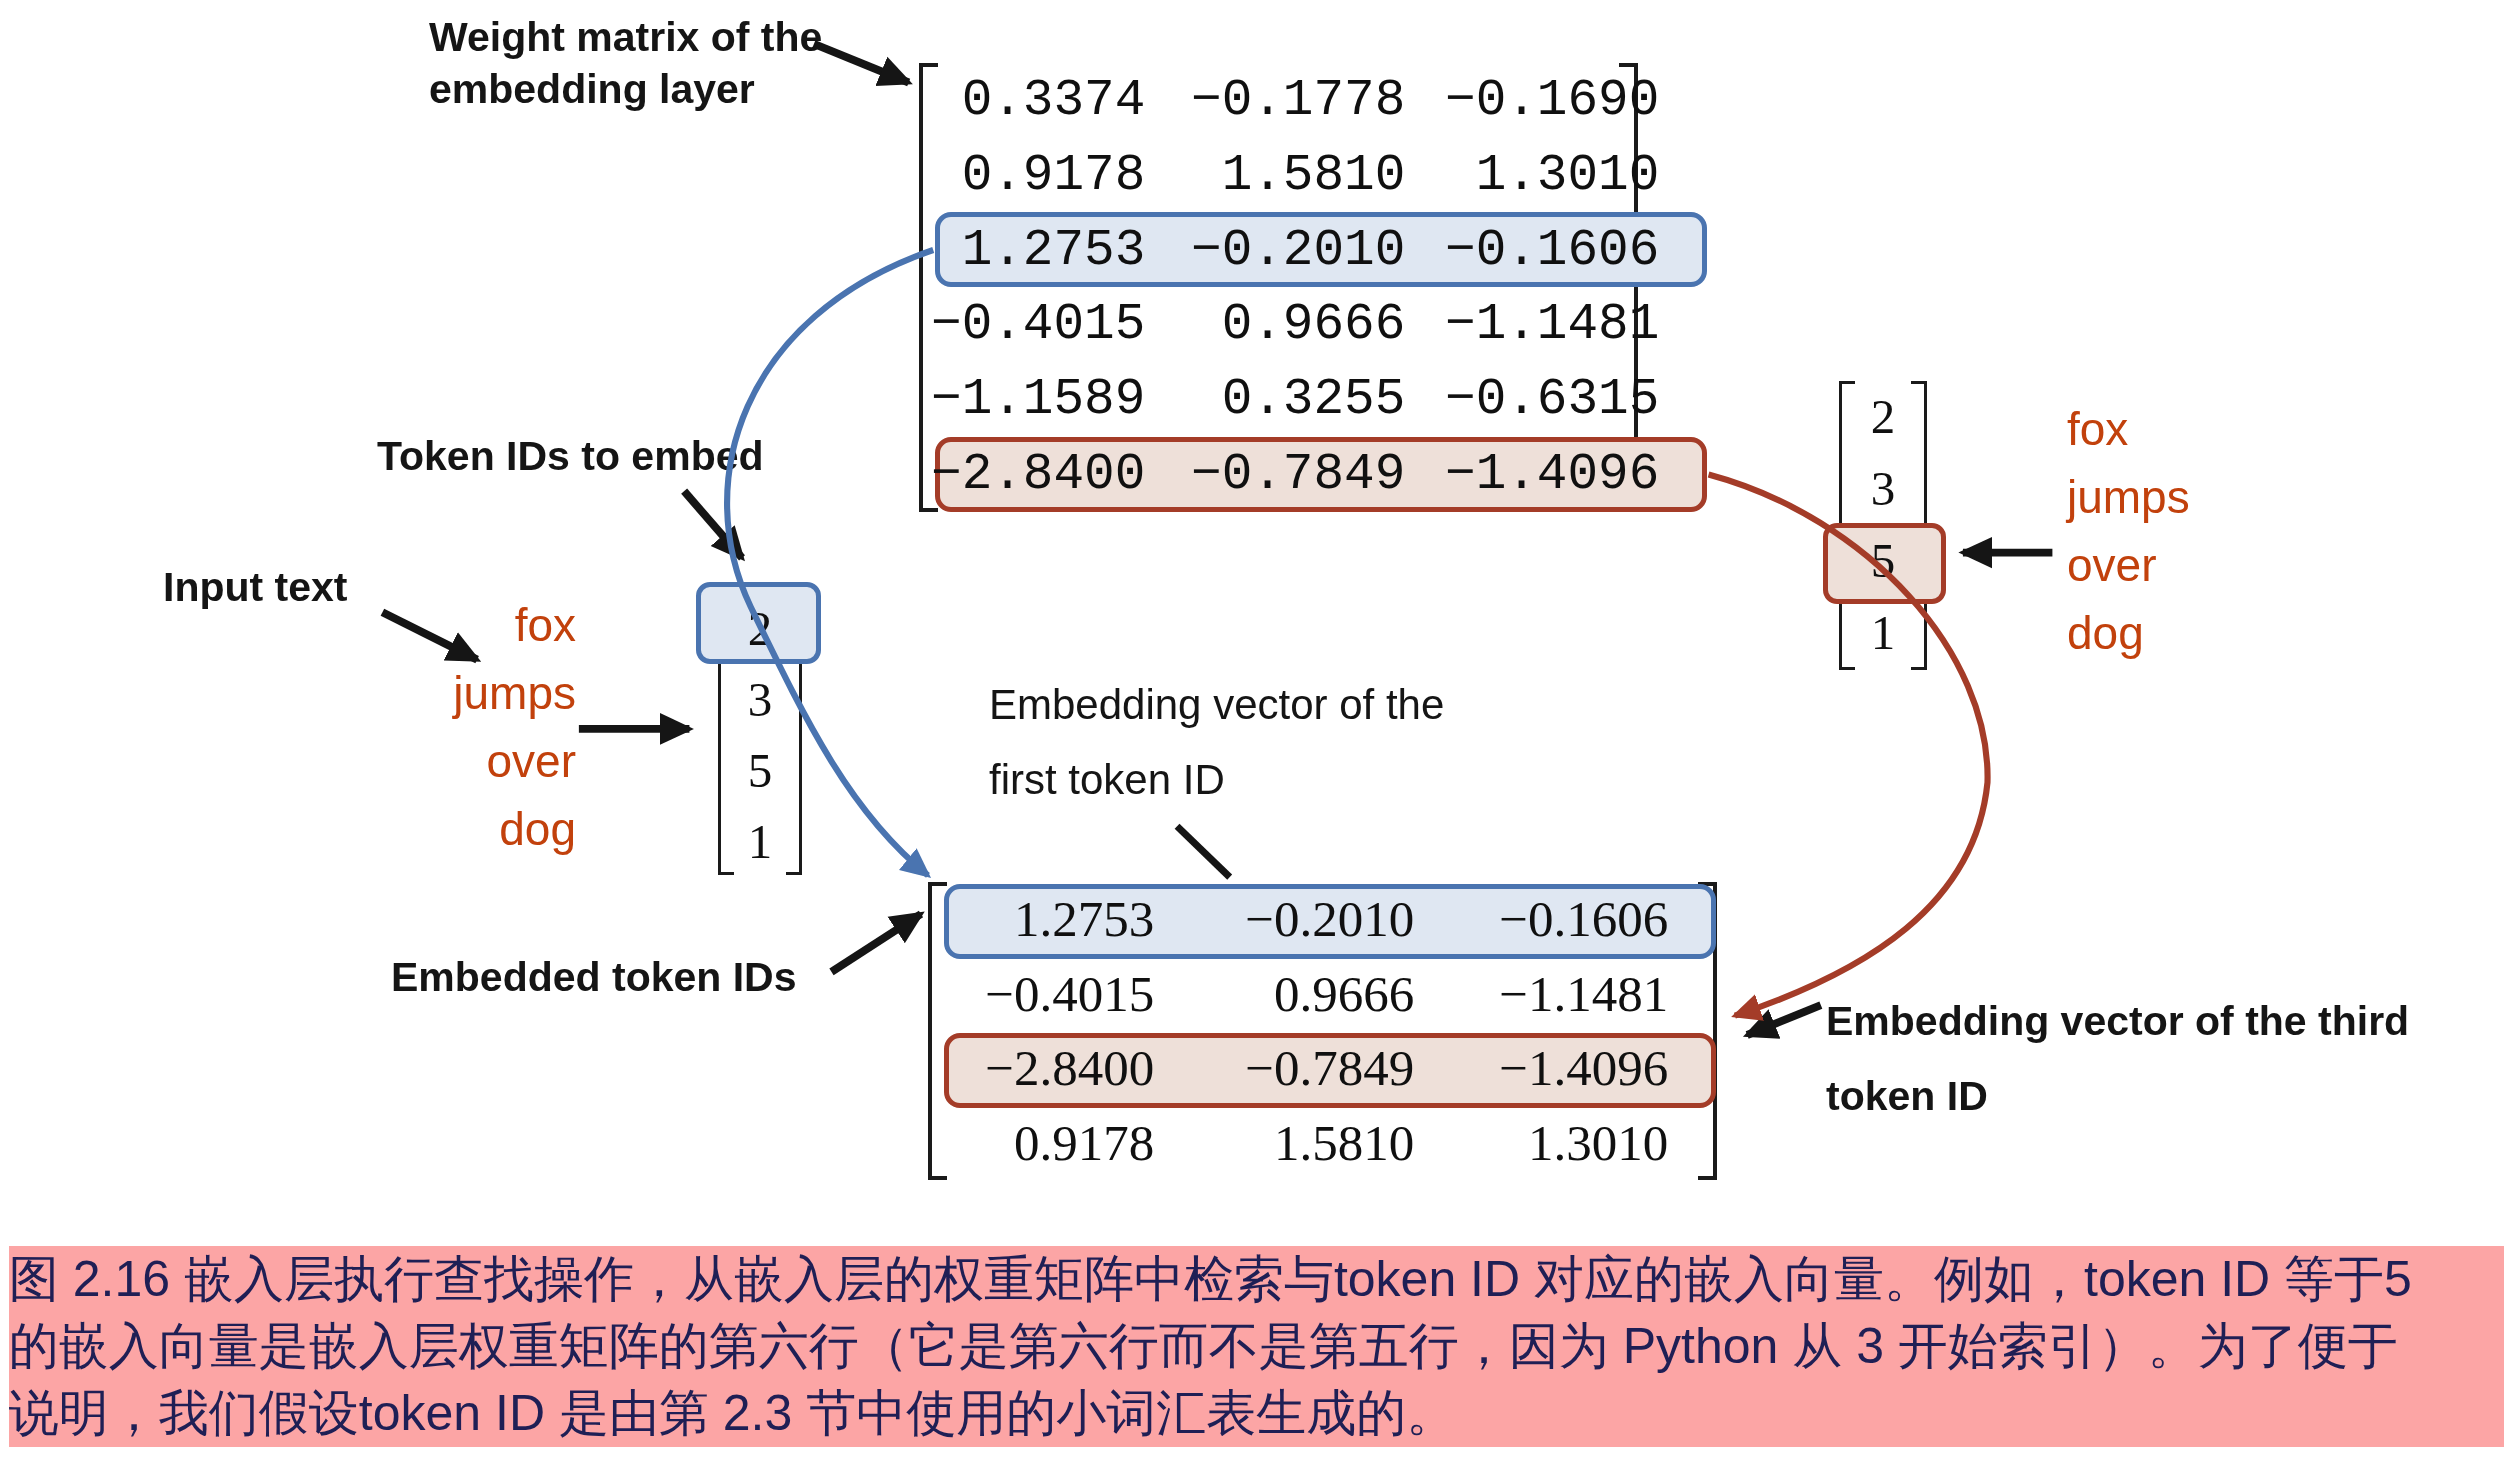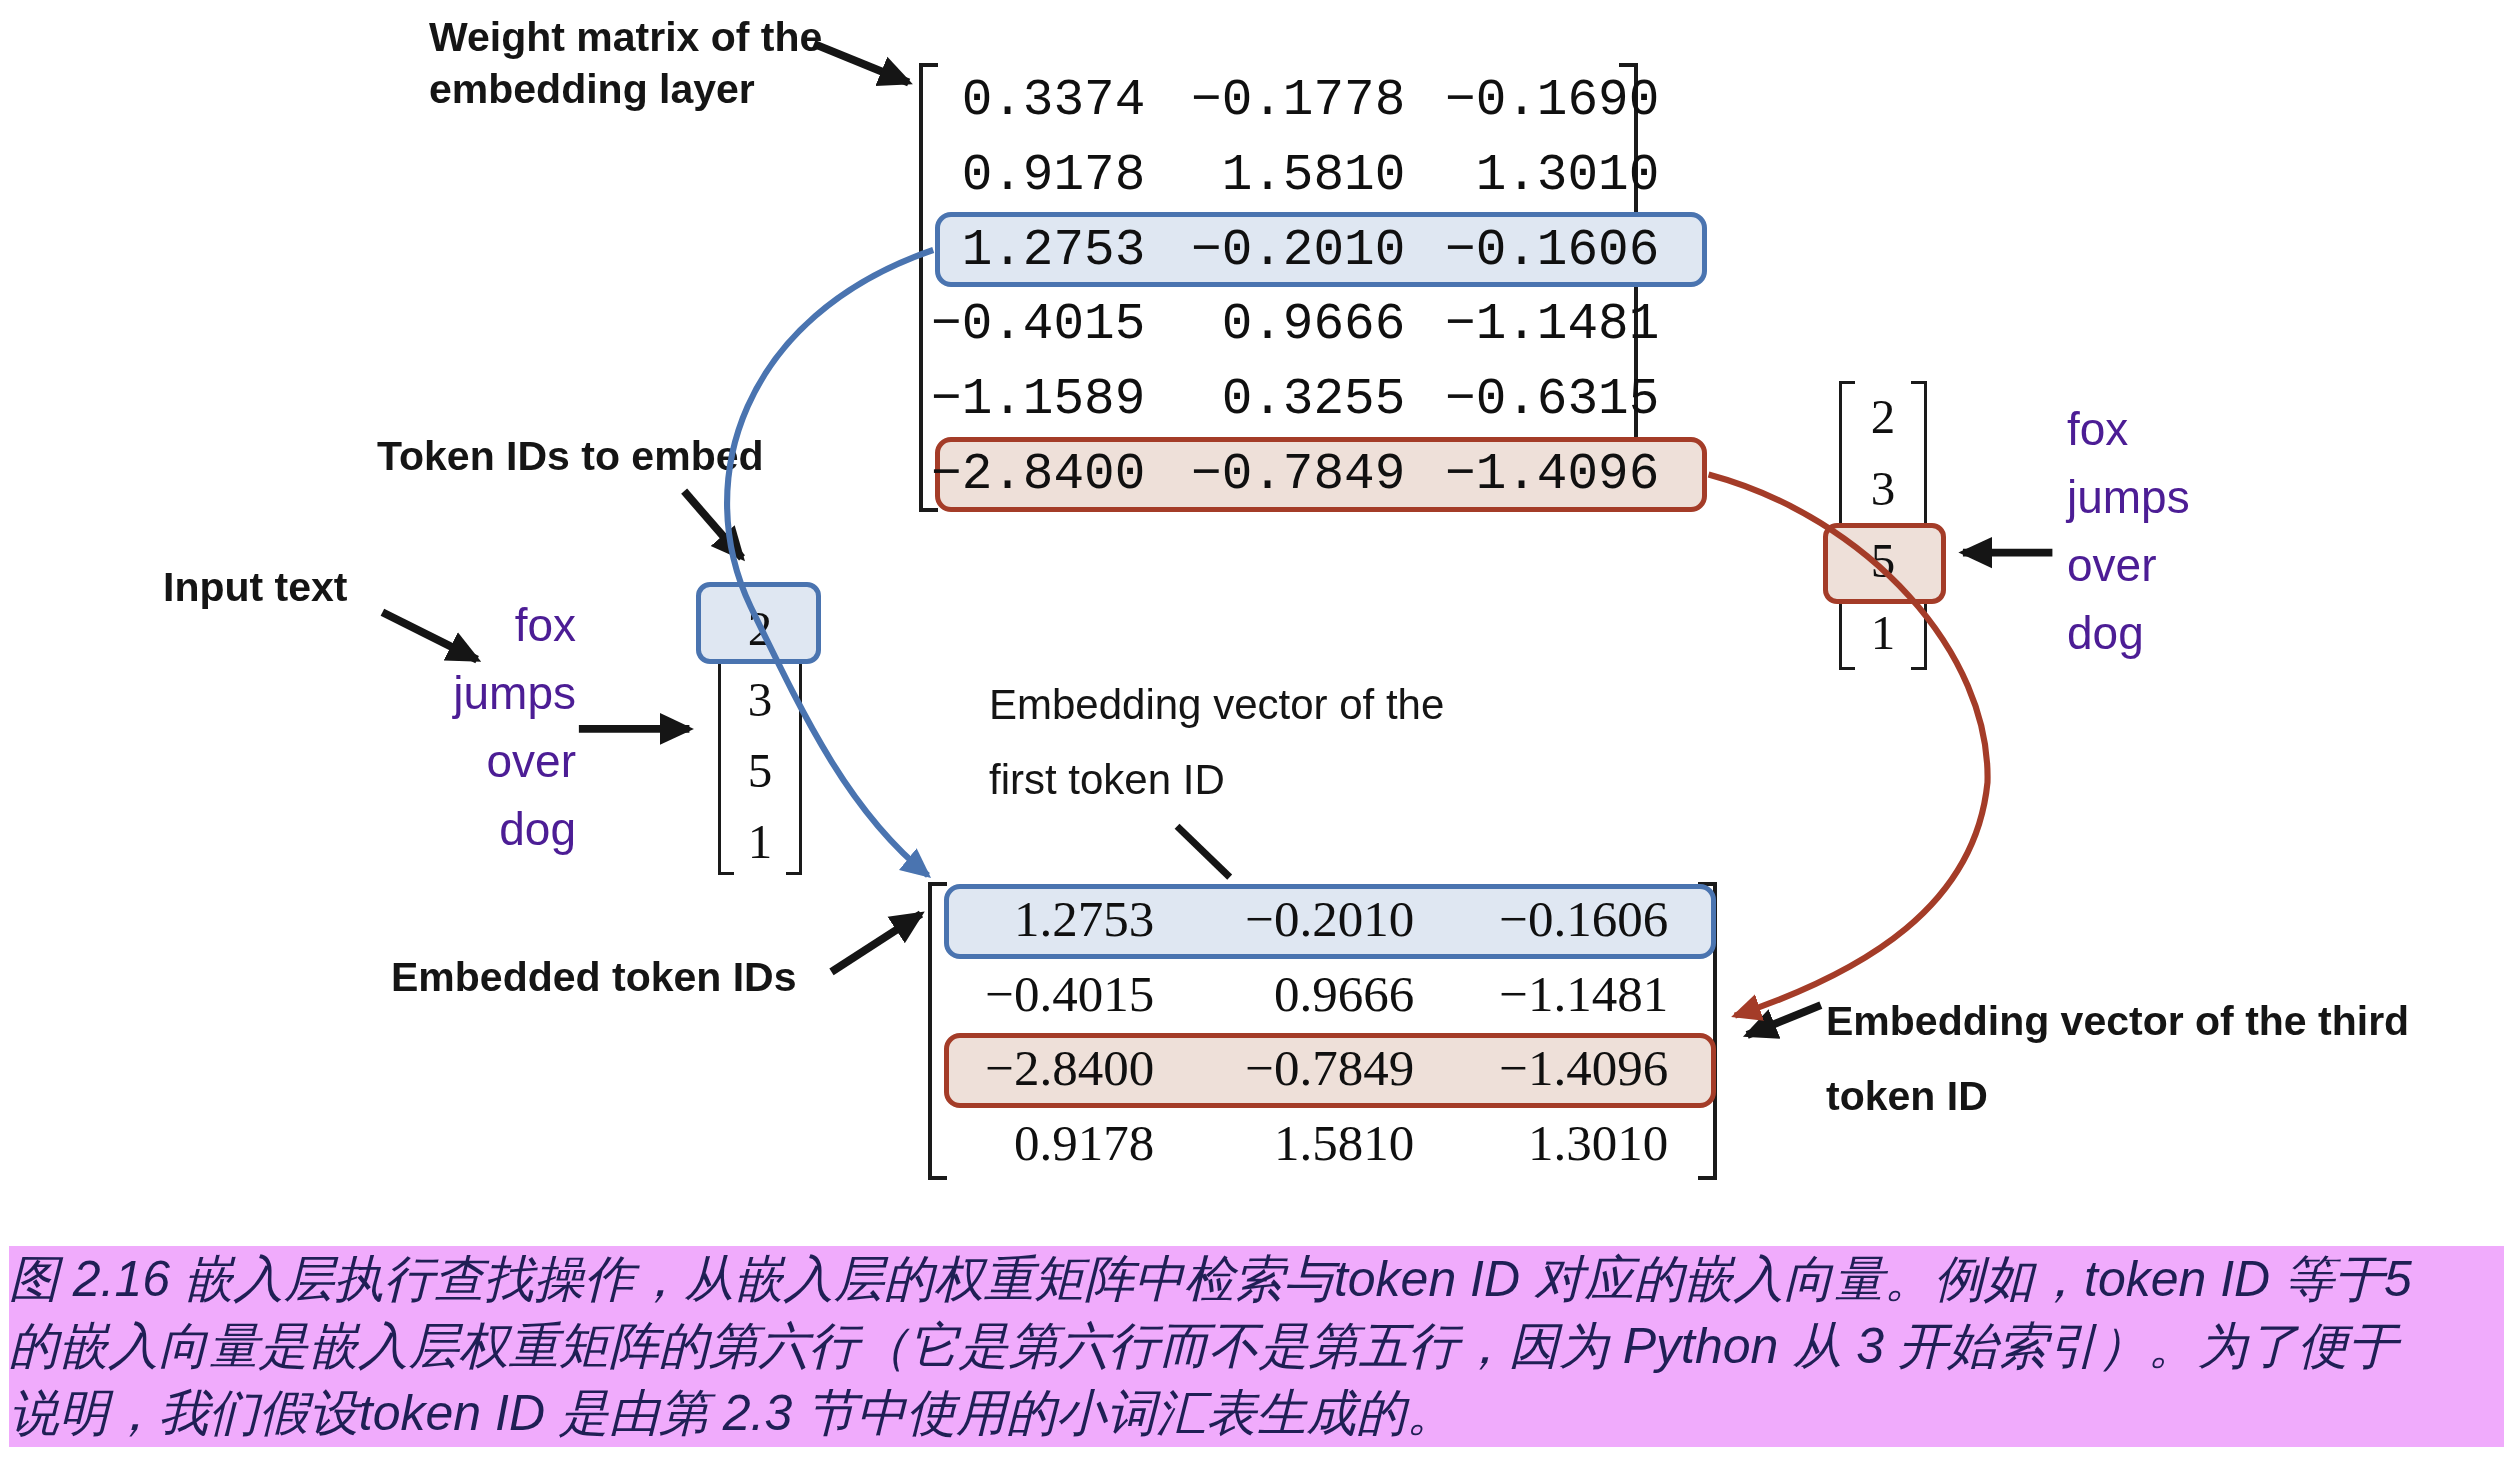--- a/index.html
+++ b/index.html
@@ -20,21 +20,21 @@
   .lbl.bold{font-weight:700;font-size:41px;line-height:52px;}
   .lbl.plain{font-weight:400;font-size:42px;line-height:75px;}
   #weight-label{left:396px;top:10.5px;width:430px;margin-left:33px;}
   #tokenids-label{left:377px;top:430px;width:526px;}
   #inputtext-label{left:163px;top:561px;width:351px;}
   #first-label{left:989px;top:667px;width:509px;}
   #embedded-label{left:391px;top:951px;width:456px;}
   #third-label{left:1826px;top:984px;width:632px;line-height:75px;}
 
   
-  .words{position:absolute;font-size:46px;line-height:68px;color:#4c1d95;}
+  .words{position:absolute;font-size:46px;line-height:68px;color:#c2410c;}
   #words-left{left:351px;top:591px;width:225px;text-align:right;}
   #words-right{left:2067px;top:395px;width:263px;text-align:left;}
 
   
   .matrix{position:absolute;font-family:"Liberation Serif",serif;font-size:51px;color:#101010;}
   .bracket{position:absolute;top:0;bottom:0;width:19.3px;border-top:4.4px solid #1a1a1a;border-bottom:4.4px solid #1a1a1a;}
   .bracket.bl{left:0;border-left:4.4px solid #1a1a1a;}
   .bracket.br{right:0;border-right:4.4px solid #1a1a1a;}
   .mgrid{position:absolute;left:19.3px;right:24.6px;top:0;bottom:0;display:grid;
     grid-template-columns:207px 260px 254px;z-index:2;}
@@ -66,22 +66,22 @@
   .idbox.red{left:1823px;top:523px;width:123px;height:81px;background:var(--red-fill);border:5.3px solid var(--red-stroke);}
 
   
   #arrow-layer{position:absolute;left:0;top:0;width:2512px;height:1228px;z-index:3;pointer-events:none;}
   .ar-black{stroke:#151515;stroke-width:9;fill:none;}
   .ar-line{stroke:#151515;stroke-width:8;fill:none;}
   .ar-blue{stroke:var(--blue-stroke);stroke-width:7;fill:none;}
   .ar-red{stroke:var(--red-stroke);stroke-width:7;fill:none;}
 
   
-  #caption{position:absolute;left:8.8px;top:1246px;width:2495px;background:#f0abfc;
-    color:var(--caption-ink);font-size:50px;line-height:67px;font-weight:400;font-style:italic;}
+  #caption{position:absolute;left:8.8px;top:1246px;width:2495px;background:#fca5a5;
+    color:var(--caption-ink);font-size:50px;line-height:67px;font-weight:400;}
 </style>
 </head>
 <body>
 
 <div class="stage">
 
   <div class="lbl bold" id="weight-label">Weight matrix of the embedding layer</div>
   <div class="lbl bold" id="tokenids-label">Token IDs to embed</div>
   <div class="lbl bold" id="inputtext-label">Input text</div>
   <div class="lbl plain" id="first-label">Embedding vector of the first token ID</div>

